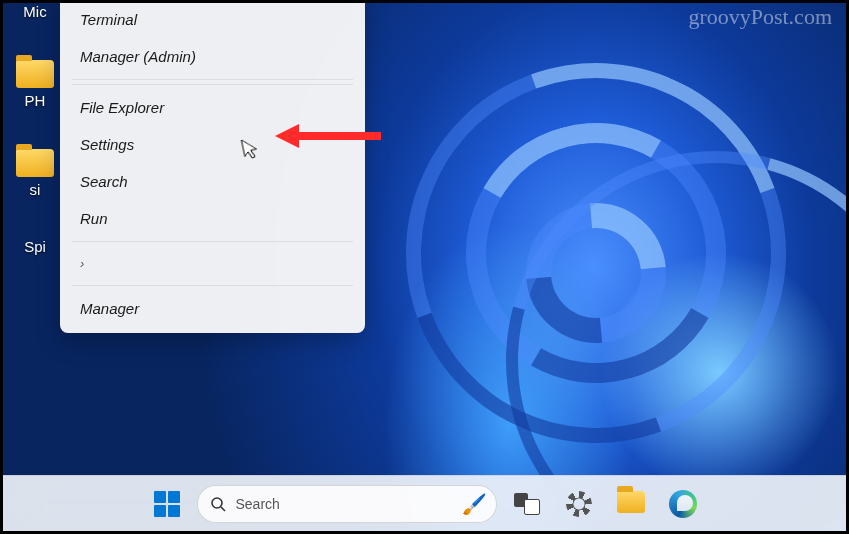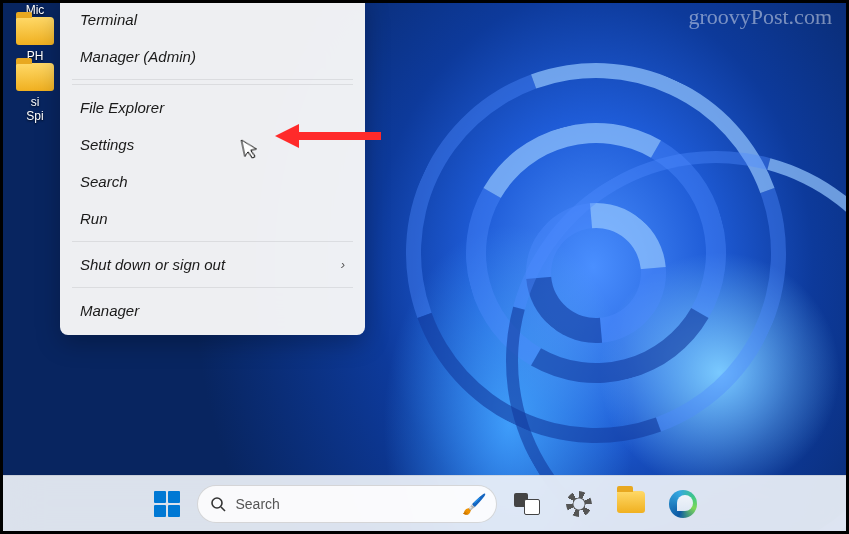--- a/index.html
+++ b/index.html
@@ -30,22 +30,22 @@
     .s2 { right: 120px; top: 120px; width: 260px; height: 260px; transform: rotate(-15deg); border-width: 20px; }
     .s3 { right: 180px; top: 200px; width: 140px; height: 140px; transform: rotate(40deg); border-width: 25px; }
     .s4 { right: -80px; bottom: -40px; width: 420px; height: 420px; transform: rotate(60deg); border-width: 12px;}
     .watermark {
       position: absolute; top: 1px; right: 14px;
       font-family: Georgia, serif; font-size: 22px;
       color: rgba(255,255,255,0.45);
     }
     .desktop-icons {
       position: absolute; left: 8px; top: 0;
-      width: 48px; color: #fff; font-size: 12px;
-      display: flex; flex-direction: column; 
+      width: 48px; color: #fff; font-size: 15px;
+      display: flex; flex-direction: column; gap: 40px;
       text-shadow: 0 1px 2px rgba(0,0,0,0.8);
     }
     .desktop-icon { text-align: center; }
     .folder-glyph {
       width: 38px; height: 28px;
       background: linear-gradient(#ffd968, #f0b020);
       border-radius: 2px 4px 3px 3px;
       margin: 0 auto 4px;
       position: relative;
     }
@@ -184,21 +184,20 @@
     <span>Settings</span>
   </div>
   <div class="menu-item">
     <span>Search</span>
   </div>
   <div class="menu-item">
     <span>Run</span>
   </div>
   <div class="separator"></div>
   <div class="menu-item">
-    <span>Shut down or sign out</span>
     <span class="chevron">›</span>
   </div>
   <div class="separator"></div>
   <div class="menu-item">
     <span>Manager</span>
   </div>
 </div>
 
 <div class="cursor-arrow">
   <svg width="18" height="24" viewBox="0 0 18 24">

